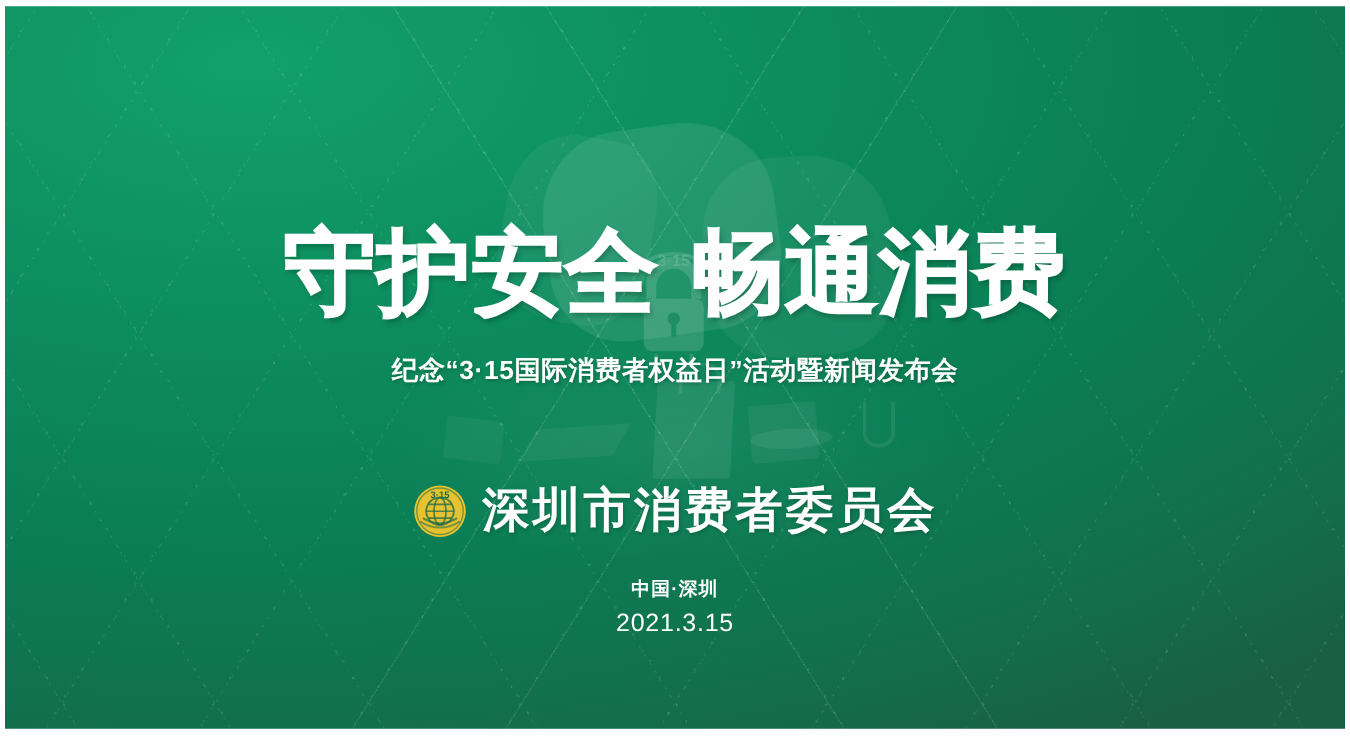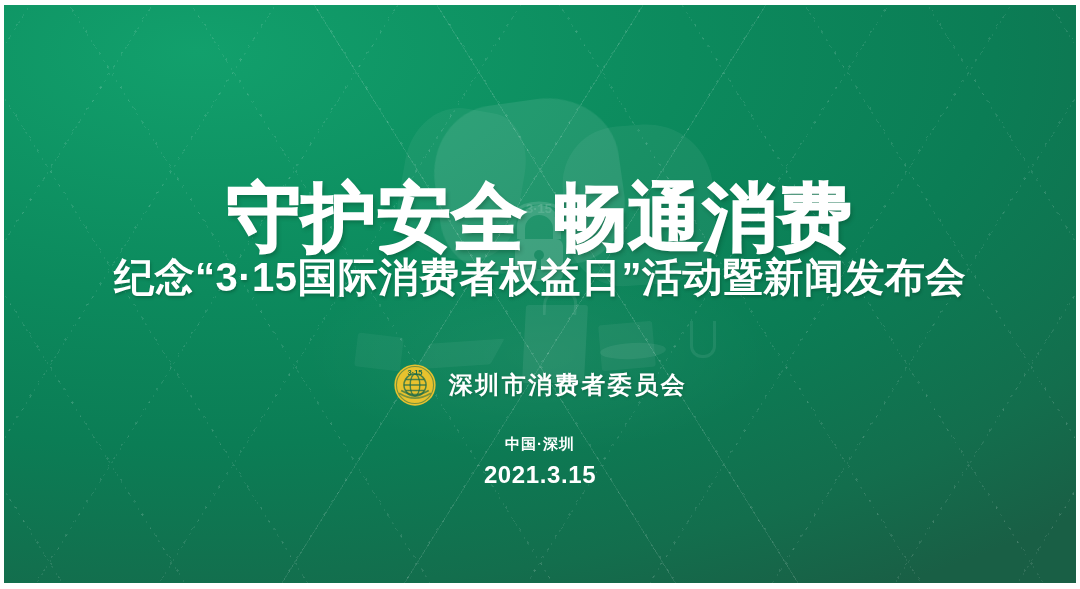--- a/index.html
+++ b/index.html
@@ -178,57 +178,57 @@
     font-weight: 700;
     color: #ffffff;
     letter-spacing: 1px;
     white-space: nowrap;
     text-shadow: 2px 3px 4px rgba(0,40,20,.30);
     -webkit-text-stroke: 1.6px #ffffff;
   }
   .main-title .gap { display: inline-block; width: 26px; }
 
   .subtitle {
-    margin-top: 0;
-    font-size: 40px;
+    margin-top: 20px;
+    font-size: 21px;
     line-height: 38px;
     font-weight: 700;
     color: #ffffff;
     letter-spacing: .5px;
     white-space: nowrap;
     text-shadow: 1px 2px 3px rgba(0,40,20,.28);
   }
 
   .org {
     margin-top: 67px;
     display: flex;
     align-items: center;
     gap: 12px;
   }
   .org-logo { width: 44px; height: 44px; display: block; flex: none; }
   .org-name {
-    font-size: 24px;
+    font-size: 38px;
     font-weight: 700;
     color: #ffffff;
     letter-spacing: 2.5px;
     white-space: nowrap;
     text-shadow: 1px 1px 3px rgba(0,40,20,.25);
   }
 
   .place {
     margin-top: 28px;
     font-size: 15px;
     font-weight: 700;
     color: #ffffff;
     letter-spacing: 1px;
   }
   .date {
     margin-top: 7px;
-    font-size: 24px;
-    font-weight: 700;
+    font-size: 20px;
+    font-weight: 400;
     color: #ffffff;
     letter-spacing: .6px;
   }
 </style>
 </head>
 <body>
 
 <div class="poster">
   <div class="stage">
 

